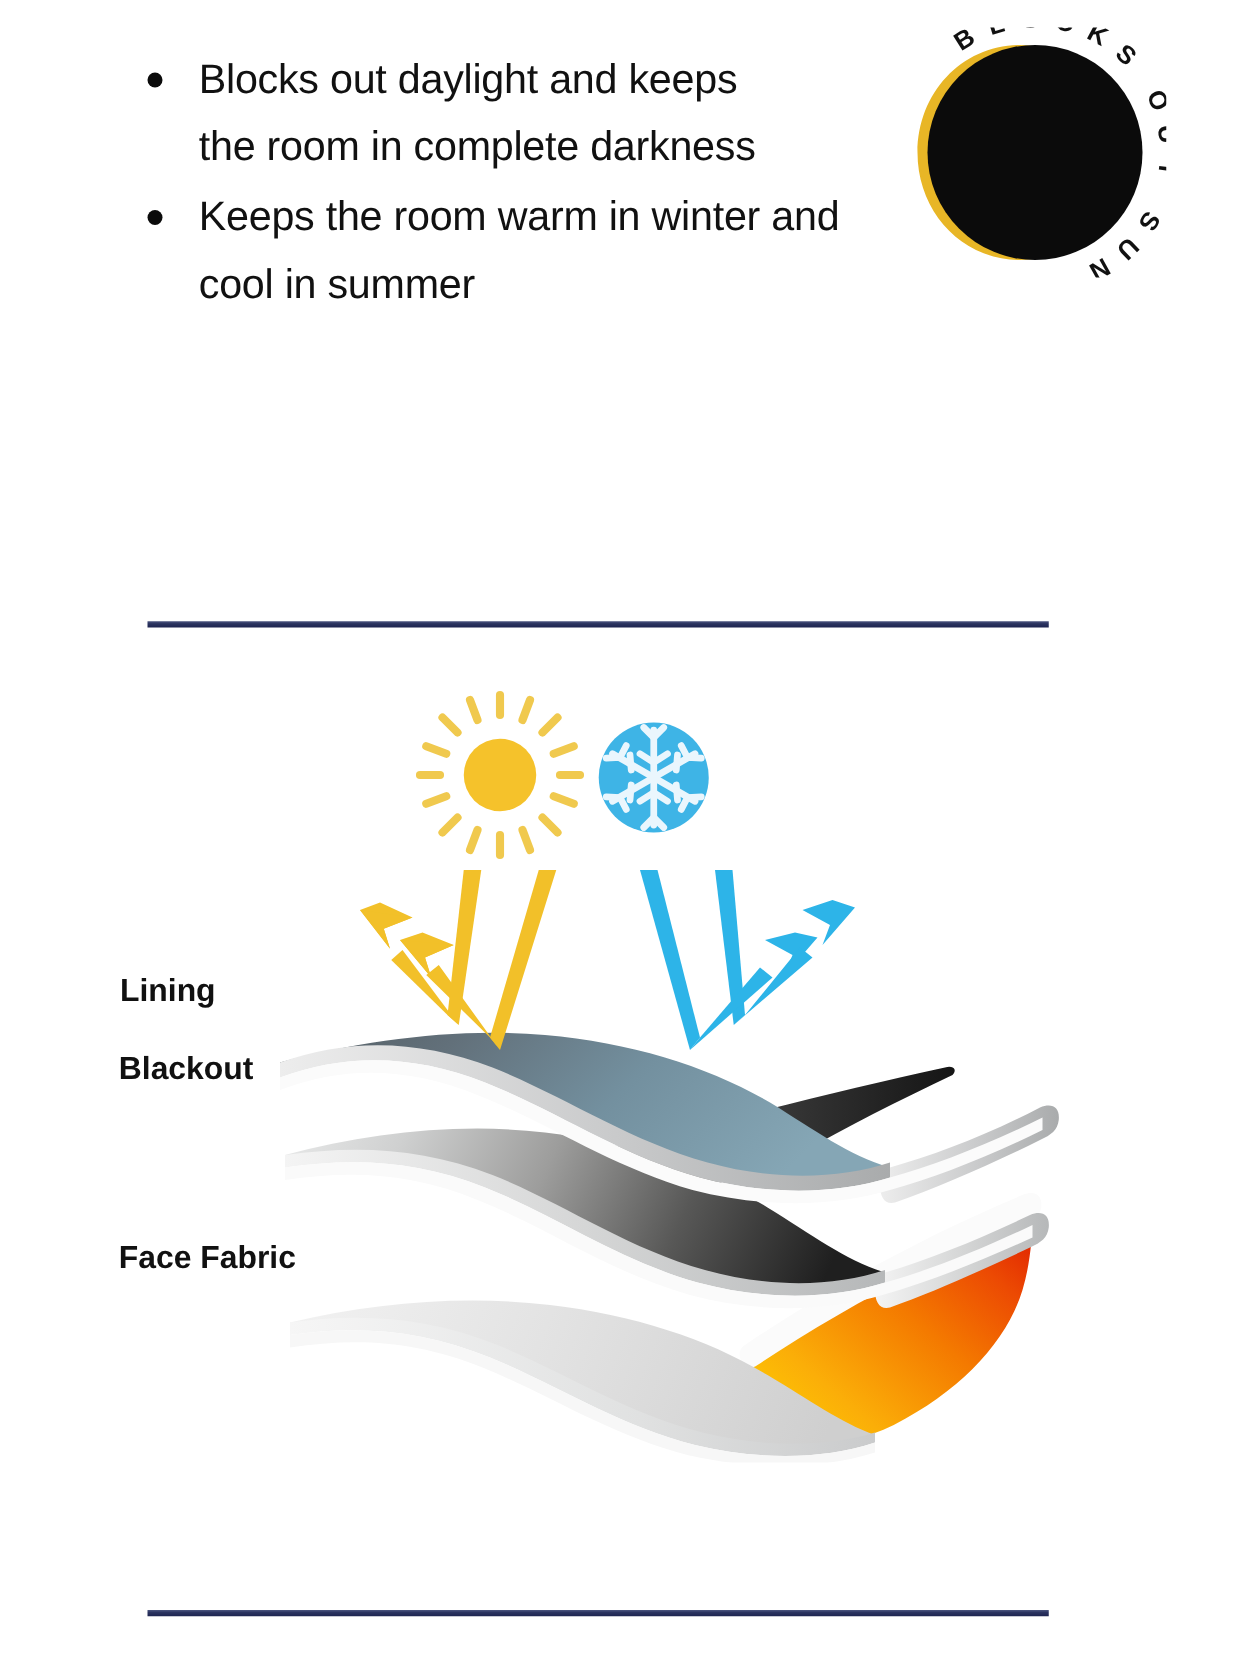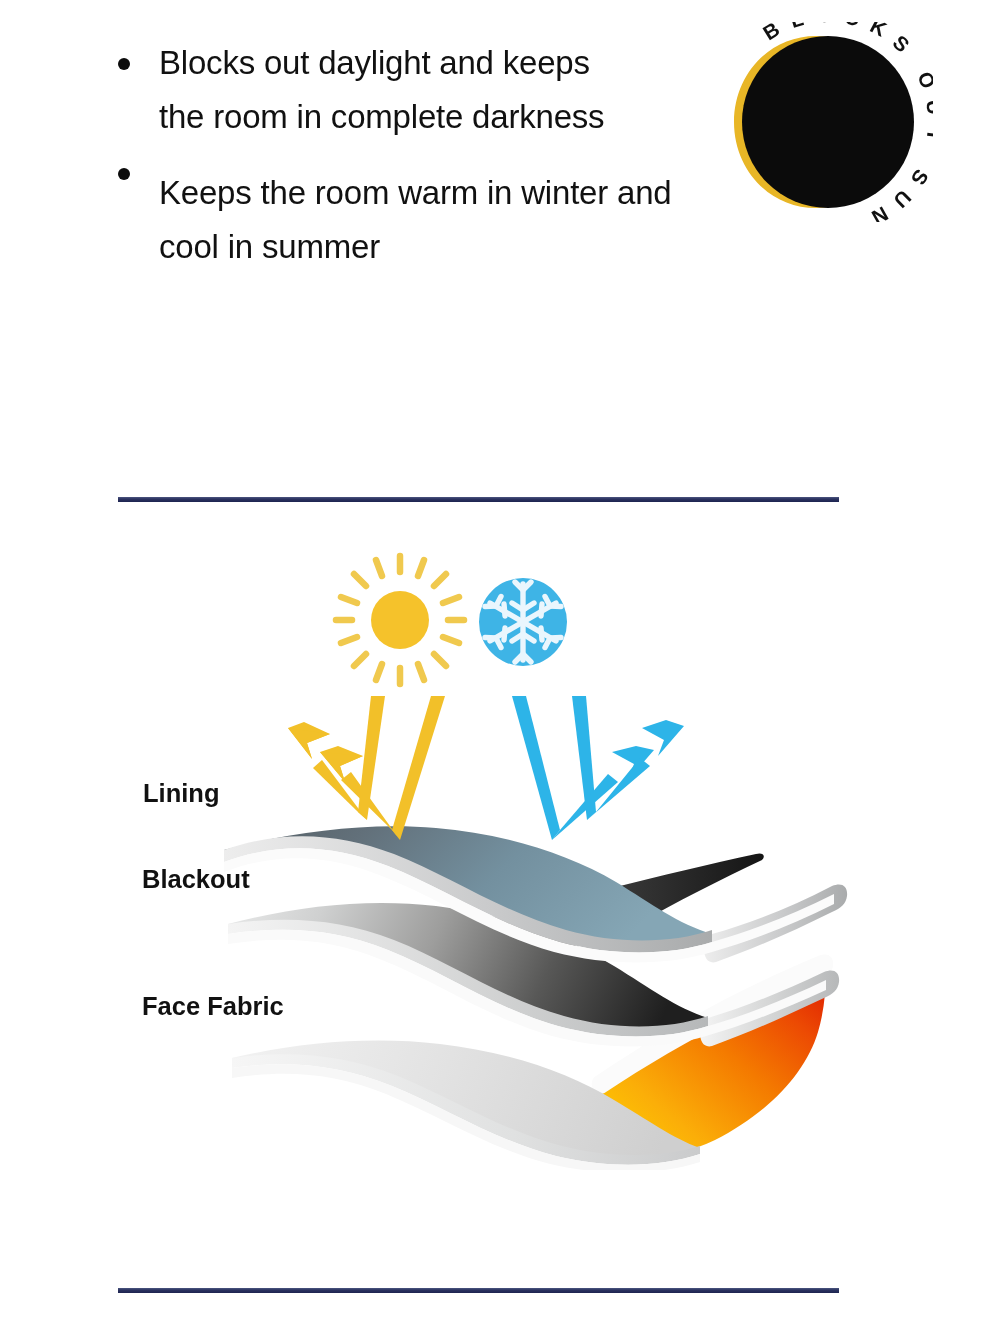--- a/index.html
+++ b/index.html
@@ -39,21 +39,21 @@
   .feature-text {
     flex: 1 1 auto;
     font-size: 33px;
     line-height: 54px;
     color: #111111;
     letter-spacing: -0.2px;
     font-weight: 400;
   }
   .feature-text.w-narrow { max-width: 470px; }
   .feature-text.w-wide   { max-width: 625px; }
-  .feature-text.w-mid    { max-width: 530px; margin-top: 20px; }
+  .feature-text.w-mid    { max-width: 530px; }
 
   
   #badge {
     position: absolute;
     left: 718px;
     top: 22px;
     width: 215px;
     height: 200px;
   }
   #badge svg { display:block; width:100%; height:100%; }
@@ -79,24 +79,23 @@
   #diagram svg { display:block; width:100%; height:100%; }
 
   
   .layer-label {
     position: absolute;
     font-size: 25.5px;
     font-weight: 700;
     color: #111111;
     letter-spacing: 0px;
     white-space: nowrap;
-    margin-left: 47px;
   }
   #label-lining      { left: 96px; top: 779px; }
-  #label-blackout    { left: 95px; top: 865px; }
+  #label-blackout    { left: 95px; top: 841px; }
   #label-face-fabric { left: 95px; top: 992px; text-align: right; }
 </style>
 </head>
 <body>
 
 <div id="features">
   <div class="feature-row">
     <span class="feature-bullet"></span>
     <span class="feature-text w-narrow">Blocks out daylight and keeps the room in complete  darkness</span>
   </div>

